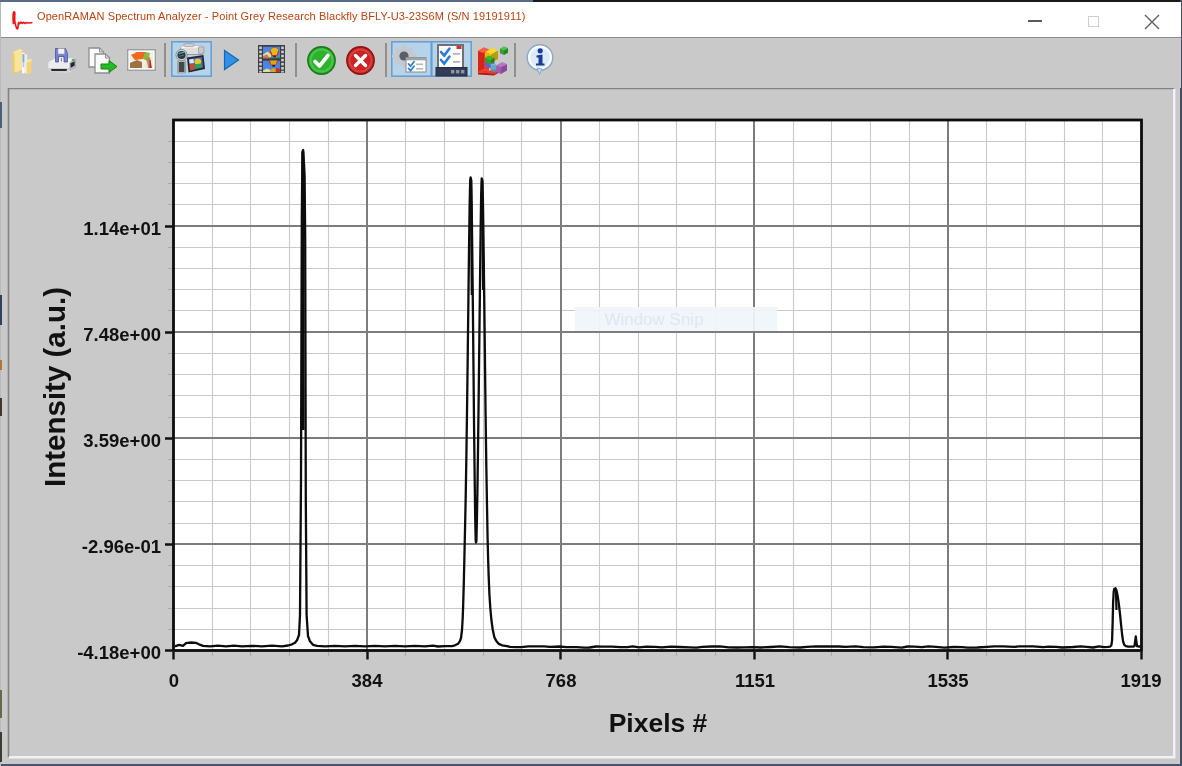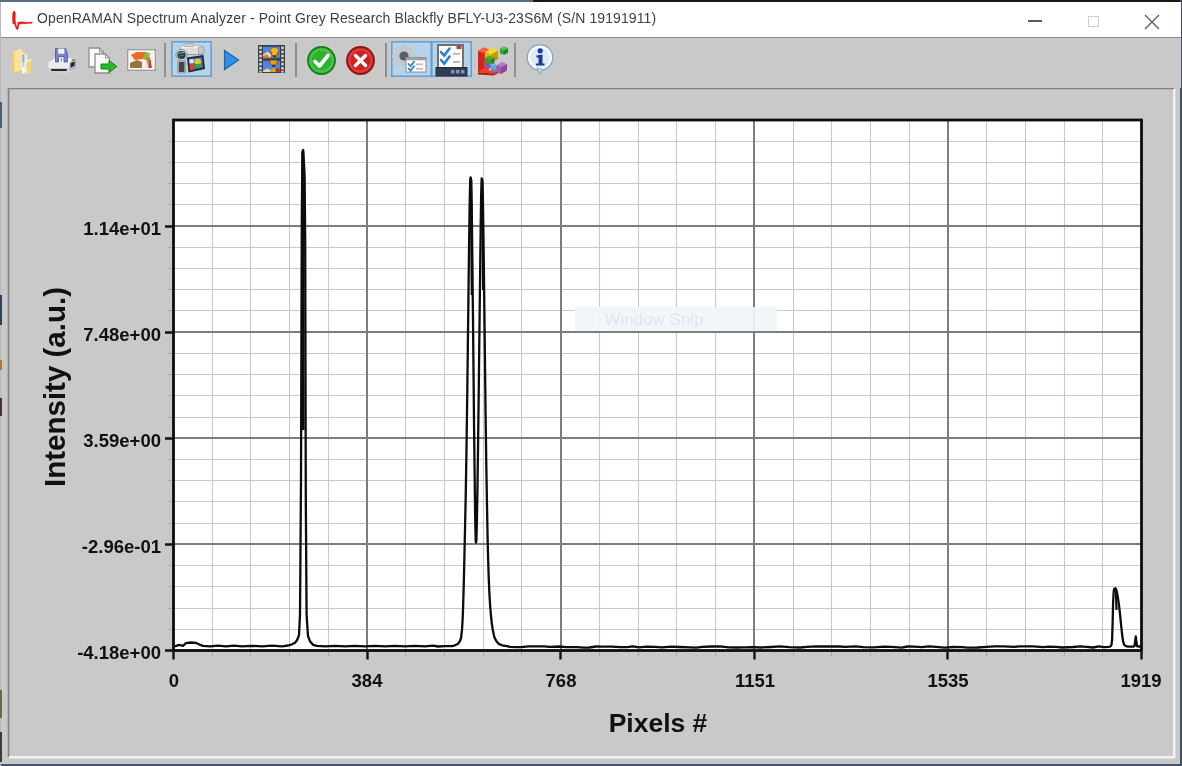--- a/index.html
+++ b/index.html
@@ -1,18 +1,18 @@
 <!DOCTYPE html>
 <html><head><meta charset="utf-8"><style>
 *{margin:0;padding:0;box-sizing:border-box}
 html,body{width:1182px;height:766px;overflow:hidden;font-family:"Liberation Sans",sans-serif;background:#c9c9c9}
 .abs{position:absolute}
 #win{position:relative;width:1182px;height:766px}
 #titlebar{position:absolute;left:1px;top:2px;width:1180px;height:35px;background:#fff}
-#title{position:absolute;left:36px;top:8px;font-size:14px;color:#404040;white-space:nowrap;letter-spacing:0.1px}
+#title{position:absolute;left:36px;top:8px;font-size:11px;color:#c2410c;white-space:nowrap;letter-spacing:0.1px}
 #toolbar{position:absolute;left:1px;top:38px;width:1180px;height:50px;background:#c9c9c9}
 #panel{position:absolute;left:0;top:0;width:1182px;height:766px}
 .tsep{position:absolute;top:5px;width:2px;height:34px;background:#8f8f8f}
 .ticon{position:absolute}
 </style></head>
 <body>
 <div id="win">
 
   <svg id="panel" xmlns="http://www.w3.org/2000/svg" width="1182" height="766" viewBox="0 0 1182 766">
     <rect x="0" y="0" width="1182" height="766" fill="#c9c9c9"></rect>

